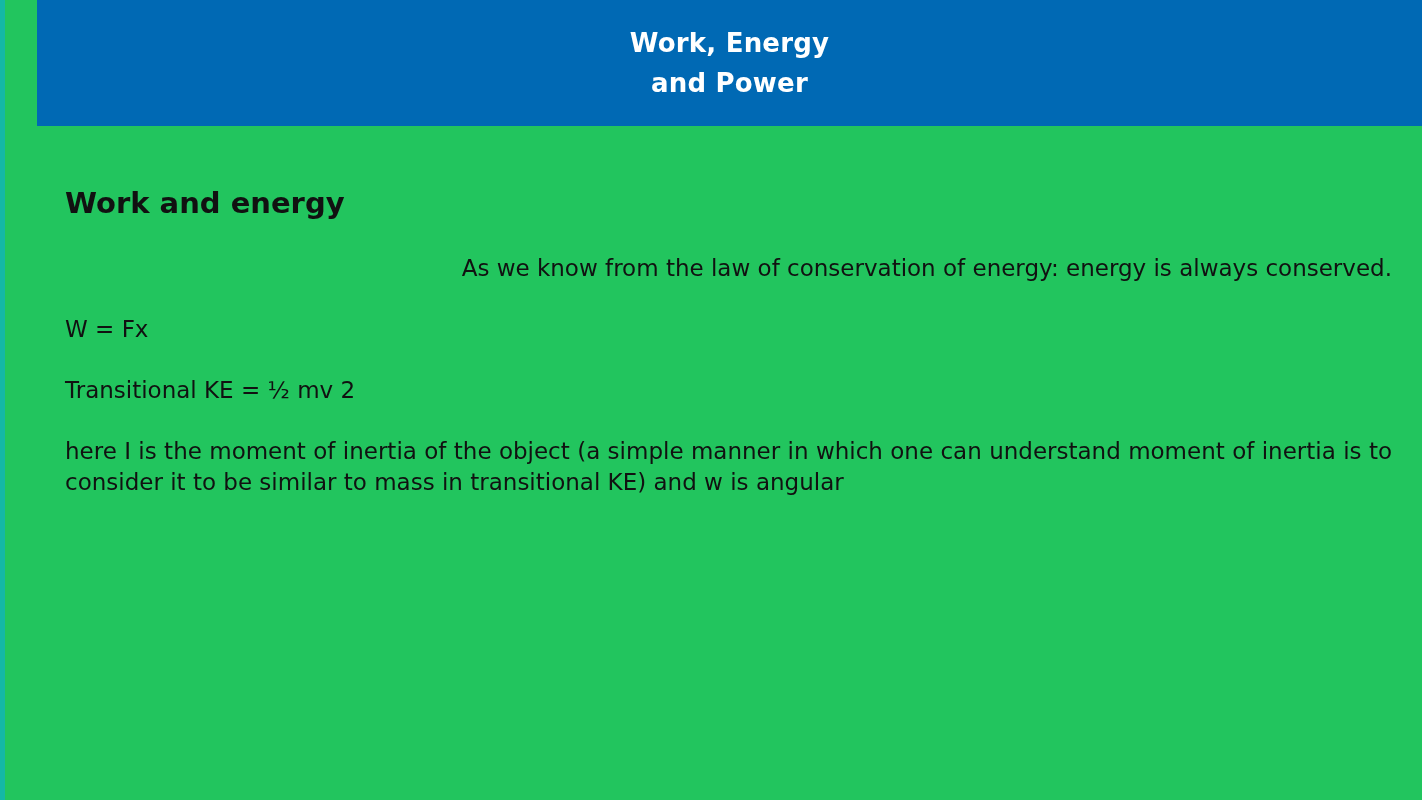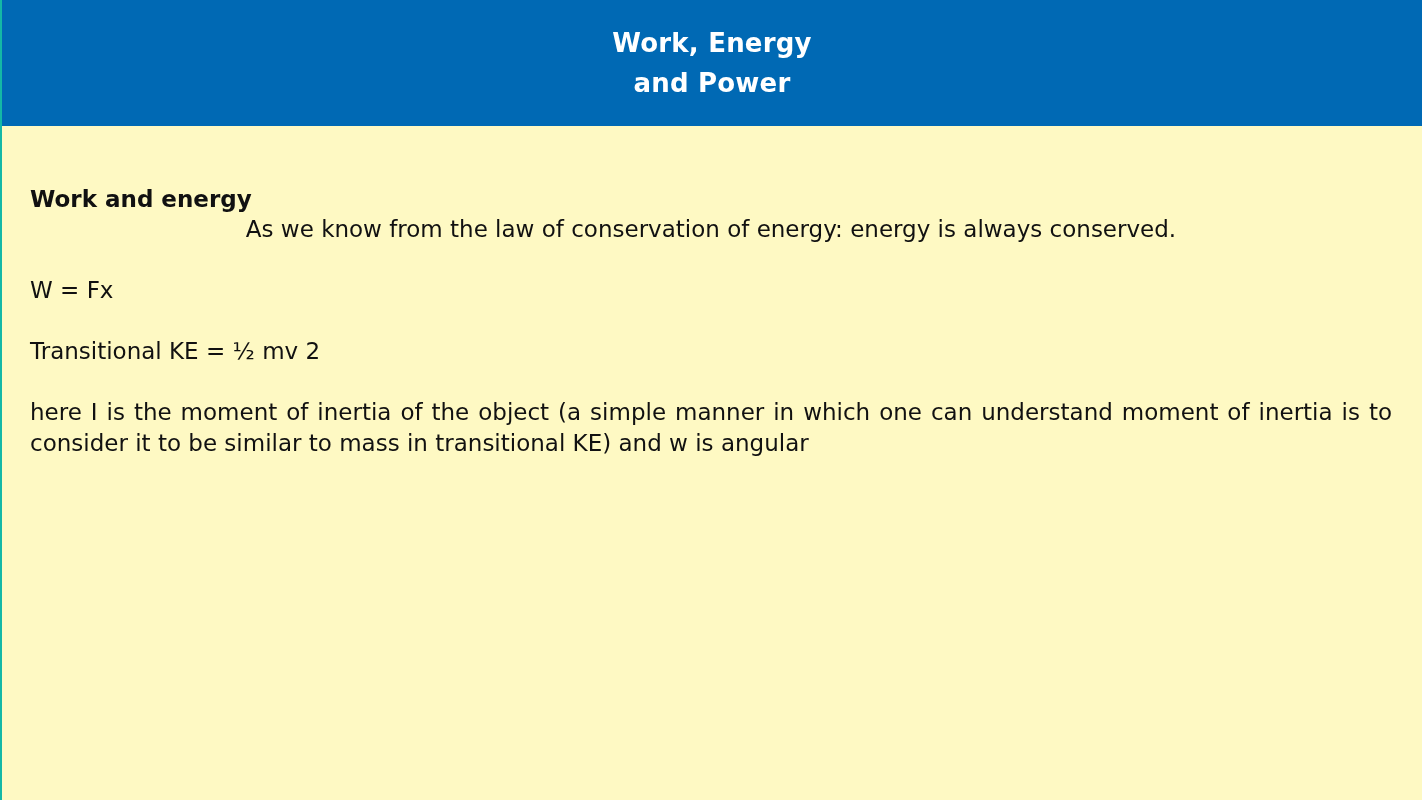--- a/index.html
+++ b/index.html
@@ -10,25 +10,26 @@
     width: 1422px;
     height: 800px;
     background: #f1f1f1;
     font-family: "DejaVu Sans", sans-serif;
     overflow: hidden;
   }
   #app {
     position: relative;
     width: 1422px;
     height: 800px;
-    background: #fef9c3;
+    background: #22c55e;
     box-sizing: border-box;
-    border-left: 2px solid #14b8a6;
+    border-left: 5px solid #14b8a6;
     display: flex;
     flex-direction: column;
+    padding-left: 32px;
   }
   .header {
     background: #0069b4;
     color: #ffffff;
     height: 126px;
     min-height: 126px;
     display: flex;
     align-items: center;
     justify-content: center;
     text-align: center;
@@ -41,36 +42,37 @@
     letter-spacing: 0.2px;
     white-space: pre-line;
   }
   .content {
     flex: 1;
     padding: 58px 30px 0 28px;
     box-sizing: border-box;
     overflow: hidden;
   }
   .doc-heading {
-    font-size: 23px;
+    font-size: 29px;
     font-weight: bold;
     color: #111111;
     line-height: 1.32;
     margin: 0;
   }
   .doc-para {
     font-size: 23px;
     color: #111111;
     line-height: 1.345;
     margin: 0;
     text-align: justify;
     text-justify: inter-word;
   }
   .doc-para.left {
-    text-align: center;
+    text-align: right;
+    margin-top: 31px;
   }
   .doc-formula {
     font-size: 23px;
     font-weight: normal;
     color: #111111;
     line-height: 1.345;
     margin: 0;
   }
   .spacer {
     height: 30px;

